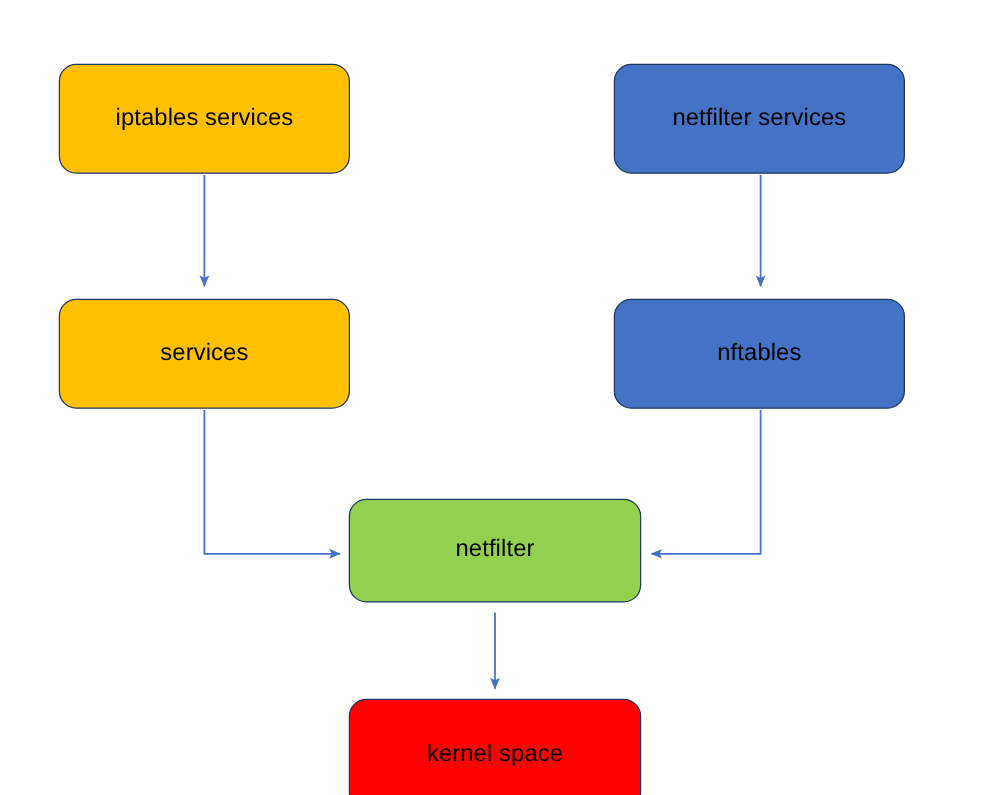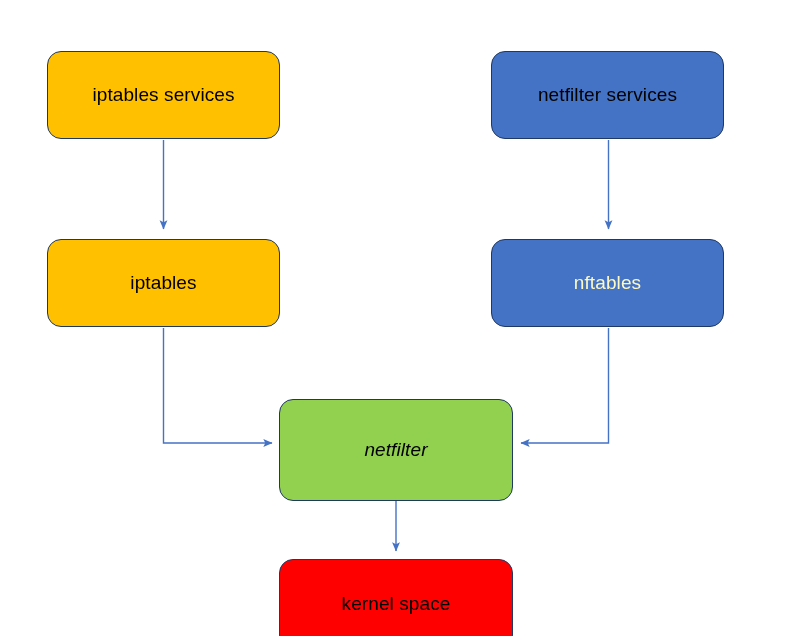--- a/index.html
+++ b/index.html
@@ -74,28 +74,28 @@
 
   <div class="node" id="node-iptables-services" style="left: 47px; top: 27px; width: 233px; height: 88px; background: rgb(255, 192, 0); border-color: rgb(31, 56, 100); color: rgb(0, 0, 0);">
     <span class="node-label">iptables services</span>
   </div>
 
   <div class="node" id="node-firewalld-services" style="left: 491px; top: 27px; width: 233px; height: 88px; background: rgb(68, 114, 196); border-color: rgb(31, 56, 100); color: rgb(0, 0, 0);">
     <span class="node-label">netfilter services</span>
   </div>
 
   <div class="node" id="node-iptables" style="left: 47px; top: 215px; width: 233px; height: 88px; background: rgb(255, 192, 0); border-color: rgb(31, 56, 100); color: rgb(0, 0, 0);">
-    <span class="node-label">iptables</span>
+    <span class="node-label">services</span>
   </div>
 
-  <div class="node" id="node-nftables" style="left: 491px; top: 215px; width: 233px; height: 88px; background: rgb(68, 114, 196); border-color: rgb(31, 56, 100); color: #fef9c3;">
+  <div class="node" id="node-nftables" style="left: 491px; top: 215px; width: 233px; height: 88px; background: rgb(68, 114, 196); border-color: rgb(31, 56, 100); color: #000000;">
     <span class="node-label">nftables</span>
   </div>
 
-  <div class="node" id="node-netfilter" style="left: 279px; top: 375px; width: 234px; height: 102px; background: rgb(146, 208, 80); border-color: rgb(31, 56, 100); color: rgb(0, 0, 0); font-style: italic;">
+  <div class="node" id="node-netfilter" style="left: 279px; top: 375px; width: 234px; height: 83px; background: rgb(146, 208, 80); border-color: rgb(31, 56, 100); color: rgb(0, 0, 0);">
     <span class="node-label">netfilter</span>
   </div>
 
   <div class="node" id="node-kernel-space" style="left: 279px; top: 535px; width: 234px; height: 90px; background: rgb(255, 0, 0); border-color: rgb(31, 56, 100); color: rgb(0, 0, 0); text-align: right;">
     <span class="node-label">kernel space</span>
   </div>
 
 </div>
 
 </body></html>

